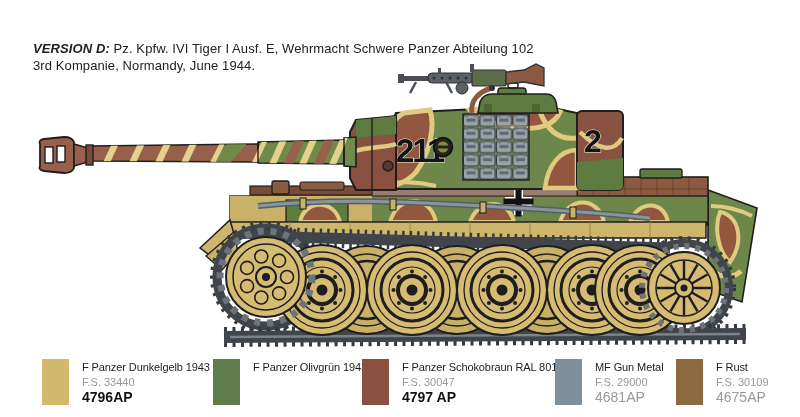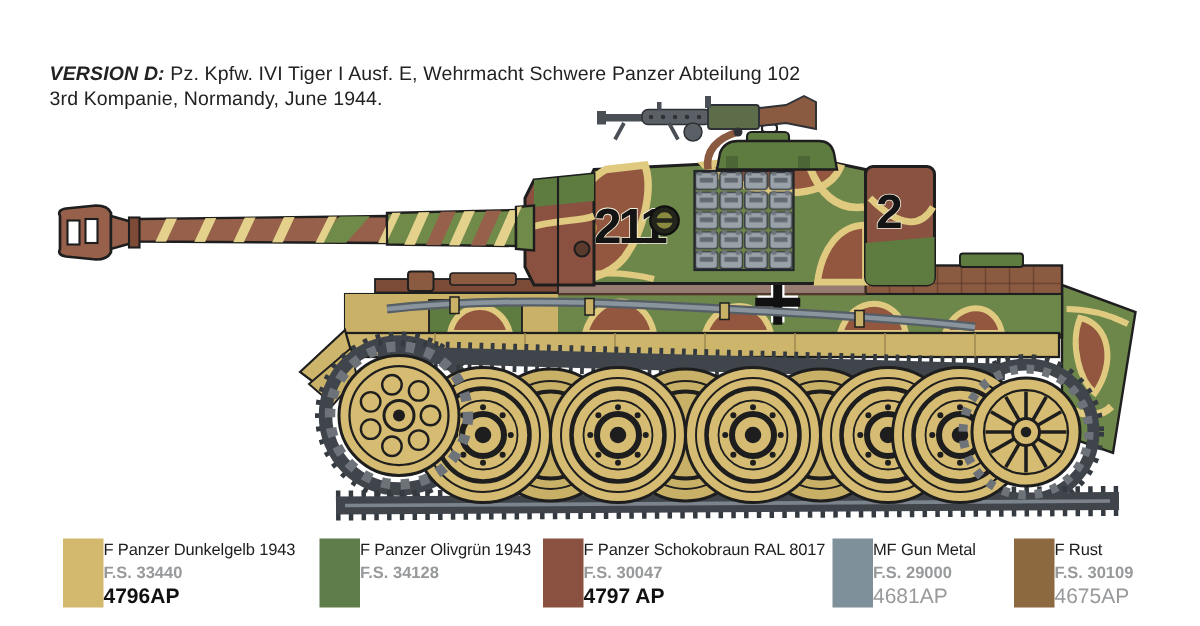--- a/index.html
+++ b/index.html
@@ -3,23 +3,23 @@
 <meta charset="utf-8">
 <style>
   html,body{margin:0;padding:0;background:#ffffff;}
   .page{position:relative;width:800px;height:417px;background:#ffffff;overflow:hidden;
         font-family:"Liberation Sans", sans-serif;}
   .hdr{position:absolute;left:33px;top:18px;color:#222;font-size:13px;line-height:17px;letter-spacing:0.1px;margin-top:22px;}
   .vl{font-style:italic;font-weight:bold;}
   svg{position:absolute;left:0;top:0;}
   .leg{position:absolute;top:359px;display:flex;align-items:flex-start;}
   .sw{width:27px;height:46px;flex:0 0 27px;}
-  .lt{padding-top:1px;}
+  .lt{margin-left:13px;padding-top:1px;}
   .l1{font-size:11px;line-height:15px;color:#1d1d1d;letter-spacing:-0.1px;white-space:nowrap;}
-  .l2{font-size:11px;line-height:15px;color:#97999b;white-space:nowrap;font-weight:bold;}
+  .l2{font-size:11px;line-height:15px;color:#97999b;white-space:nowrap;}
   .l3{font-size:14px;line-height:15px;font-weight:bold;color:#111;white-space:nowrap;}
   .l3.muted{font-weight:normal;color:#97999b;}
 </style>
 </head>
 <body>
 
 <div class="page">
 
   <svg width="800" height="417" viewBox="0 0 800 417">
     <defs>
@@ -291,21 +291,20 @@
     <div class="lt">
       <div class="l1">F Panzer Dunkelgelb 1943</div>
       <div class="l2">F.S. 33440</div>
       <div class="l3">4796AP</div>
     </div>
   </div>
   <div class="leg" style="left:213px">
     <div class="sw" style="background: rgb(95, 125, 74);"></div>
     <div class="lt">
       <div class="l1">F Panzer Olivgrün 1943</div>
-      <div class="l2">F.S. 34128</div>
     </div>
   </div>
   <div class="leg" style="left:362px">
     <div class="sw" style="background: rgb(138, 81, 64);"></div>
     <div class="lt">
       <div class="l1">F Panzer Schokobraun RAL 8017</div>
       <div class="l2">F.S. 30047</div>
       <div class="l3">4797 AP</div>
     </div>
   </div>

